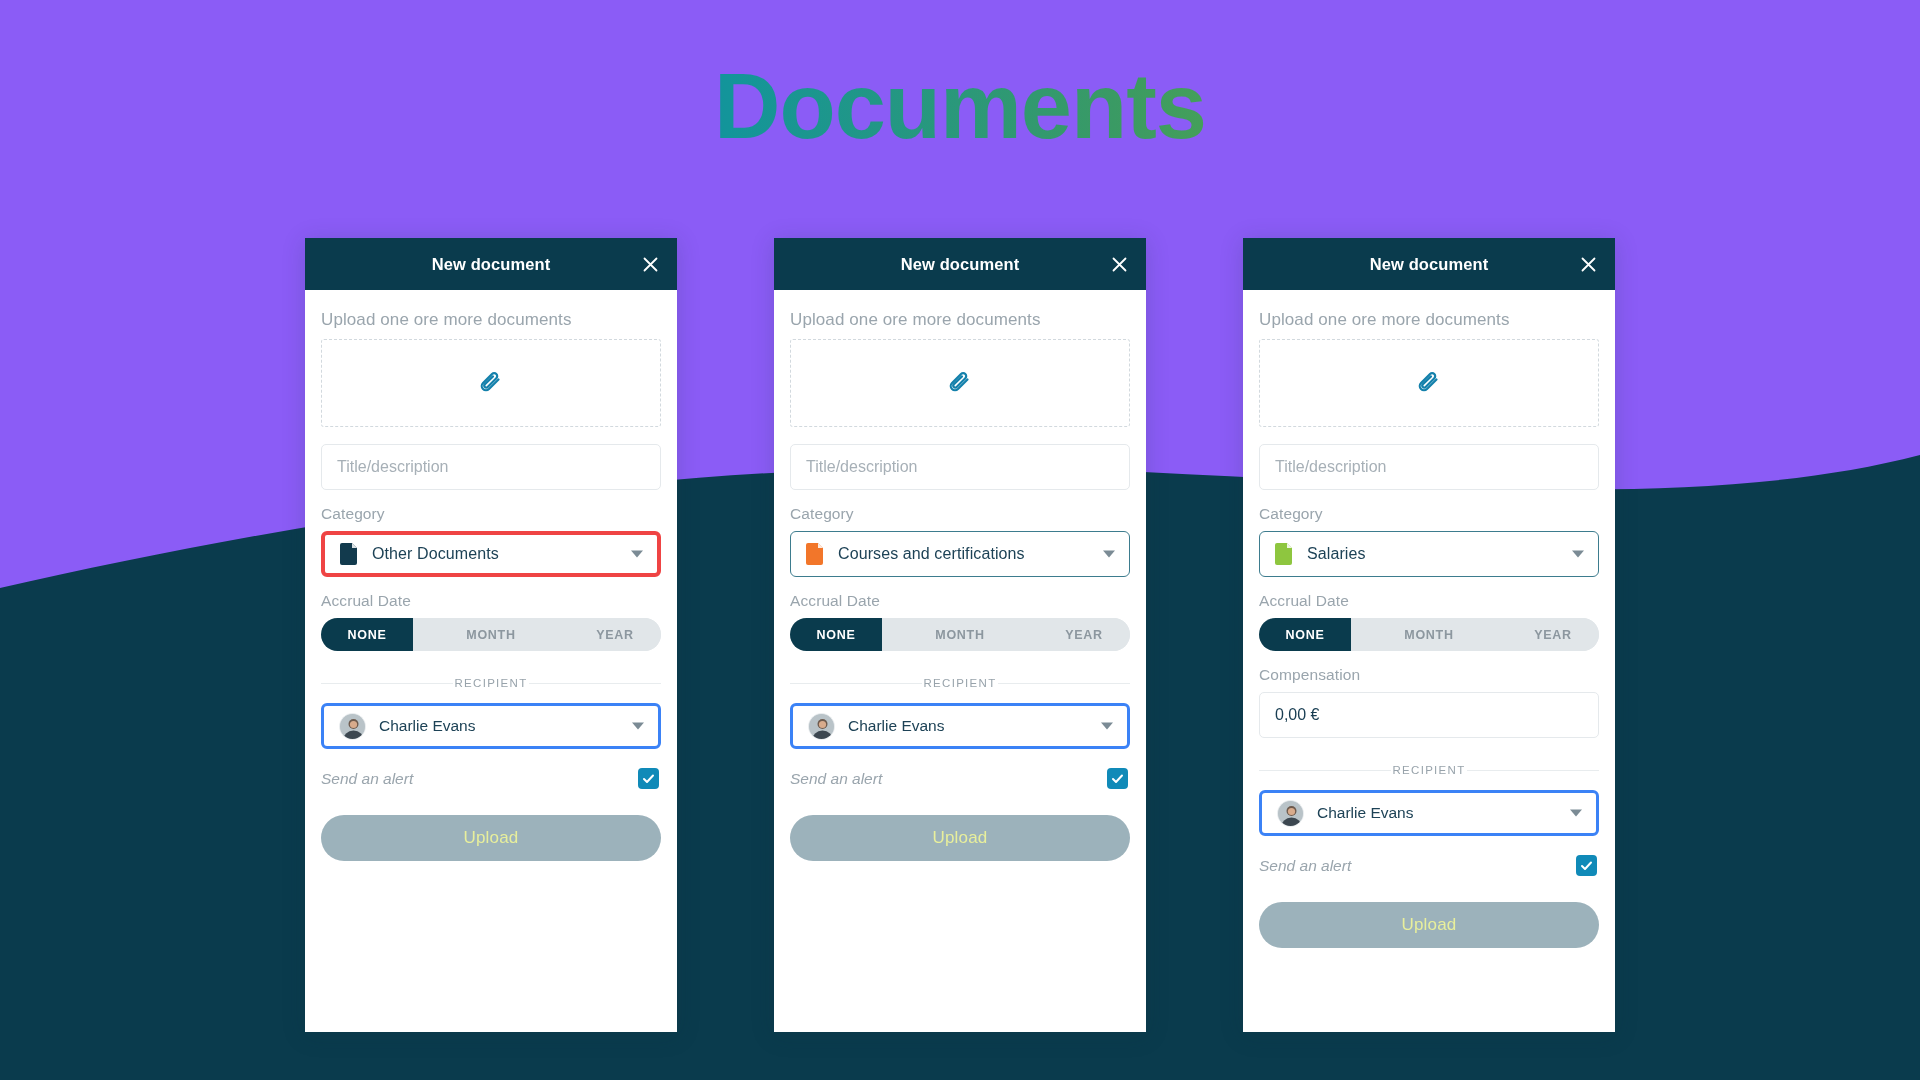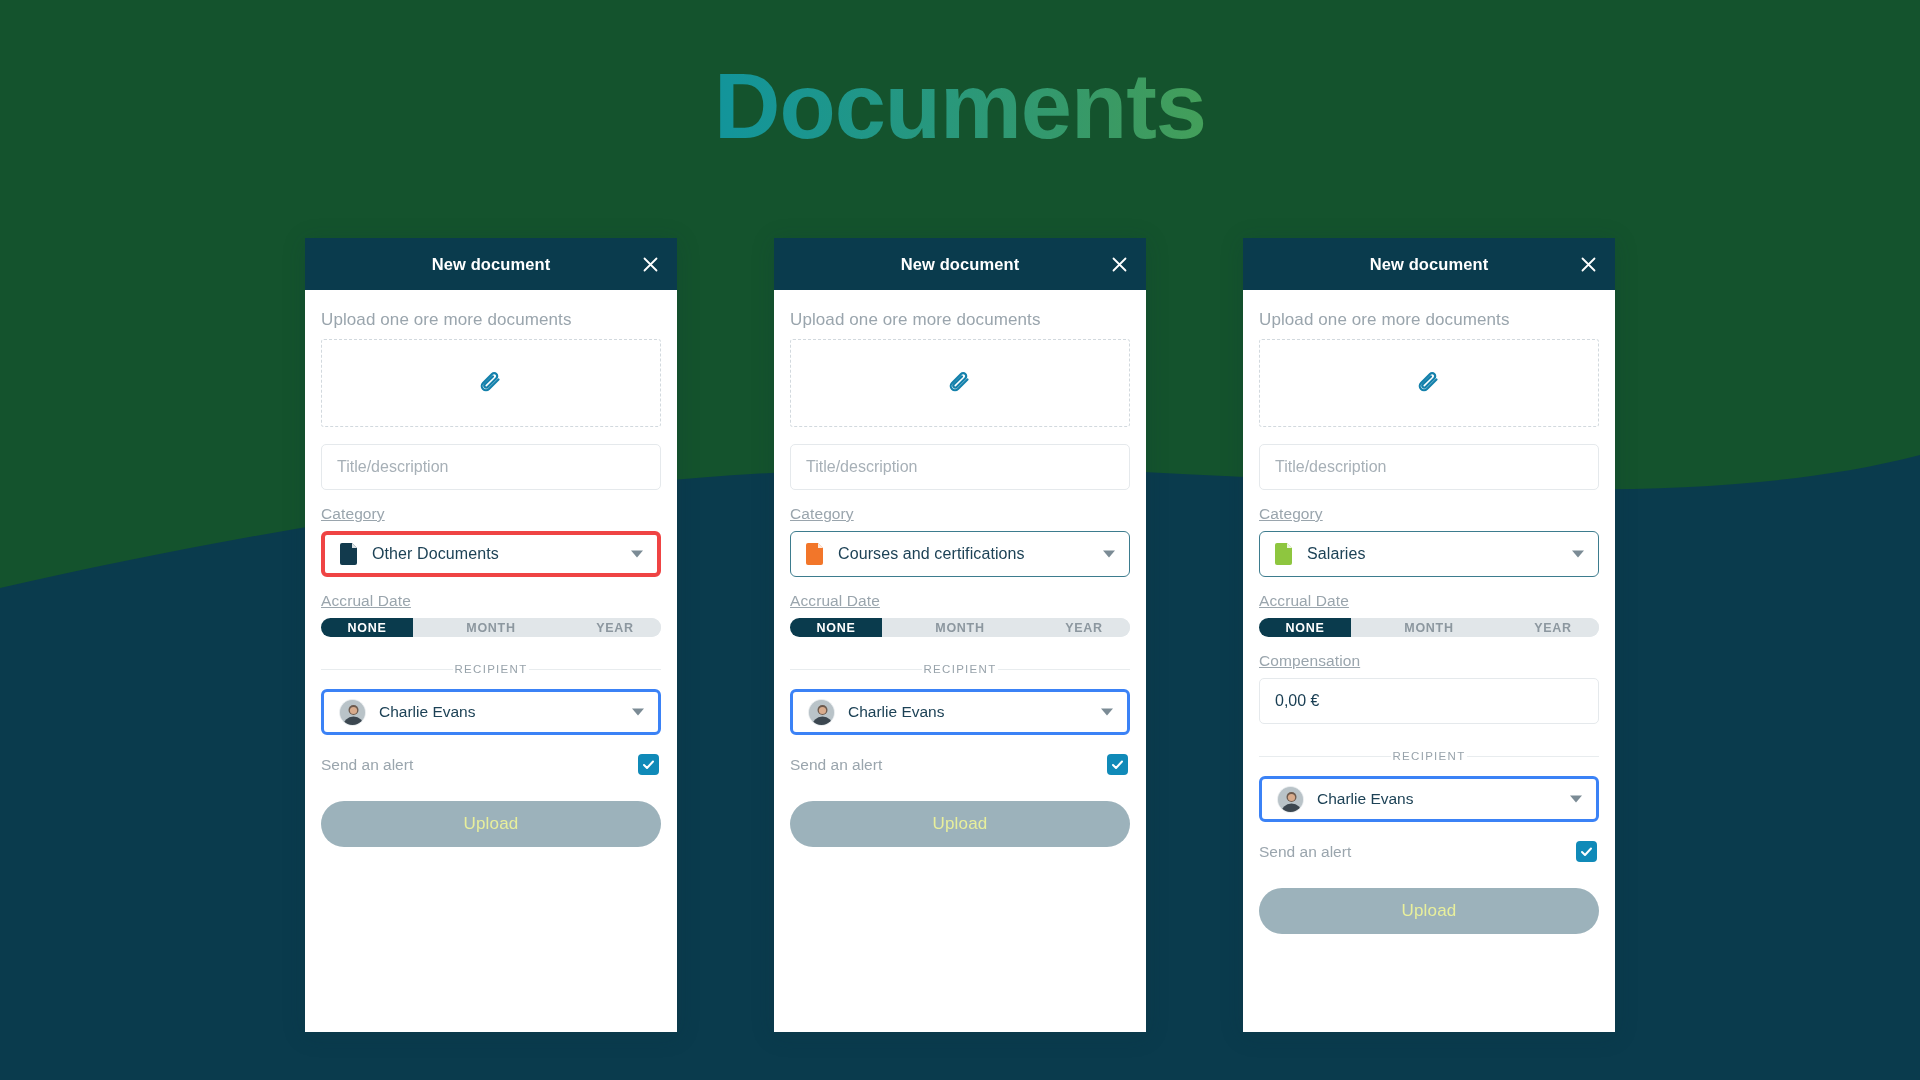--- a/index.html
+++ b/index.html
@@ -2,21 +2,21 @@
 <html><head>
 <meta charset="utf-8">
 <style>
   * { margin:0; padding:0; box-sizing:border-box; }
   html, body {
     width:1920px; height:1080px;
     overflow:hidden;
     background:#ffffff;
     font-family:"Liberation Sans", sans-serif;
   }
-  #stage { position:relative; width:1920px; height:1080px; background:#14532d; }
+  #stage { position:relative; width:1920px; height:1080px; background:#8b5cf6; }
 
   
   .wave-layer { position:absolute; inset:0; z-index:0; }
   .wave-layer svg { display:block; width:1920px; height:1080px; }
 
   
   .page-title {
     position:absolute; top:58px; left:0; width:1920px;
     text-align:center; z-index:2;
     font-size:92px; font-weight:700; letter-spacing:-1px;
@@ -54,21 +54,21 @@
   .close-icon svg { display:block; }
 
   .card-body { padding:20px 16px 0 16px; }
 
   .field-label {
     font-size:17px; color:#9aa5ad; font-weight:400;
     margin-bottom:9px; letter-spacing:0.1px;
   }
   .section-label {
     font-size:15.5px; color:#9aa5ad; font-weight:400;
-    margin:15px 0 8px 0; letter-spacing:0.1px;text-decoration:underline;
+    margin:15px 0 8px 0; letter-spacing:0.1px;
   }
 
   
   .dropzone {
     height:88px; border:1.6px dashed #d2d9de; border-radius:3px;
     display:flex; align-items:center; justify-content:center;
     margin-bottom:17px; cursor:pointer; background:#fff;
   }
   .clip-icon svg { display:block; }
 
@@ -90,21 +90,21 @@
   .select .doc-icon { width:19px; height:22px; margin-right:13px; flex:0 0 auto; display:block; }
   .select .sel-text { font-size:16px; color:#1d4256; letter-spacing:0.1px; }
   .caret {
     position:absolute; right:14px; top:50%; transform:translateY(-50%);
     width:0; height:0; border-left:6px solid transparent; border-right:6px solid transparent;
     border-top:7px solid #7b8b95;
   }
 
   
   .segmented {
-    display:flex; height:19px; border-radius:17px; overflow:hidden;
+    display:flex; height:33px; border-radius:17px; overflow:hidden;
     background:#e1e6e9;
     gap:32px;
   }
   .segmented .seg {
     flex:1; display:flex; align-items:center; justify-content:center;
     font-size:12.5px; font-weight:700; letter-spacing:0.7px; color:#8c979f;
     cursor:pointer; background:#e1e6e9;
   }
   .segmented .seg.active { background:#0a3b4d; color:#ffffff; }
 
@@ -127,21 +127,21 @@
   .avatar {
     width:27px; height:27px; border-radius:50%; margin-right:13px; flex:0 0 auto;
     overflow:hidden; border:1px solid #eceff1; background:#cfd6da; position:relative;
   }
   .avatar svg { display:block; }
   .recipient .rname { font-size:15.5px; color:#1d4256; }
 
   
   .alert-row {
     display:flex; align-items:center; justify-content:space-between;
-    margin-top:19px; padding-right:2px;
+    margin-top:19px; padding-right:2px;font-style:italic;
   }
   .alert-row .alabel { font-size:15.5px; color:#9aa5ad; }
   .checkbox {
     width:21px; height:21px; border-radius:4px; background:#108ab8;
     display:flex; align-items:center; justify-content:center; cursor:pointer;
   }
   .checkbox svg { display:block; }
 
   
   .upload-btn {

